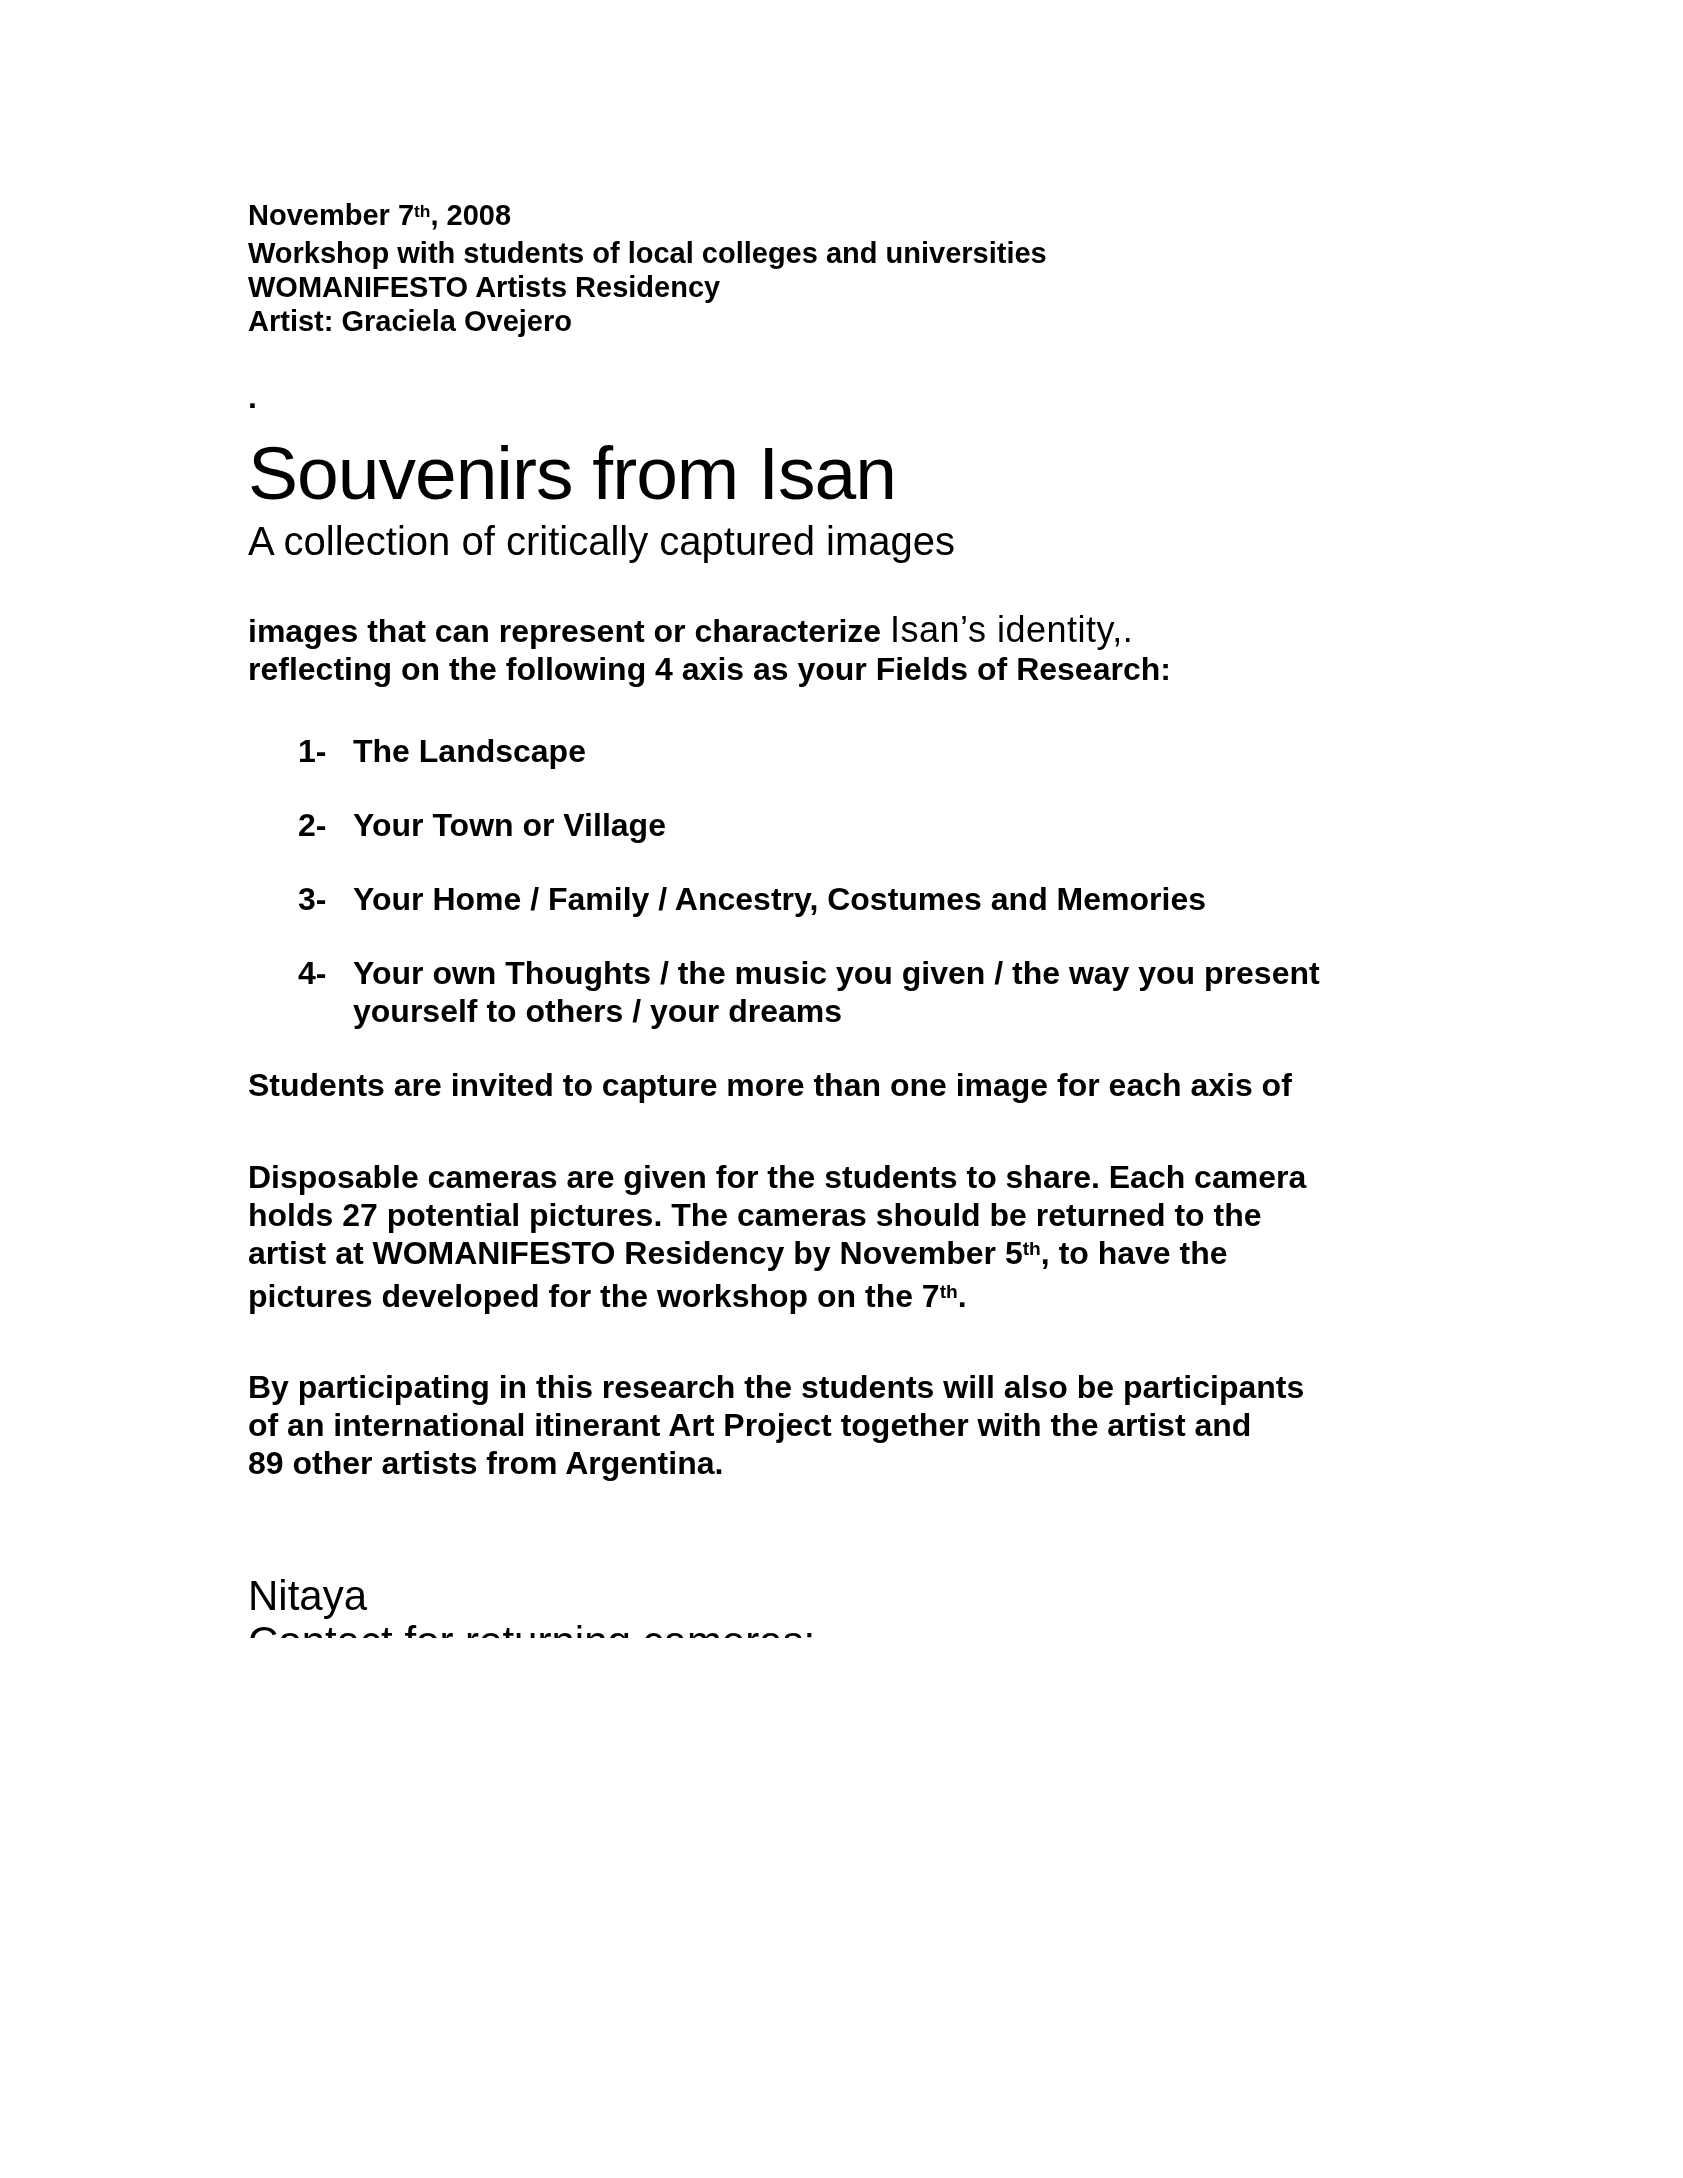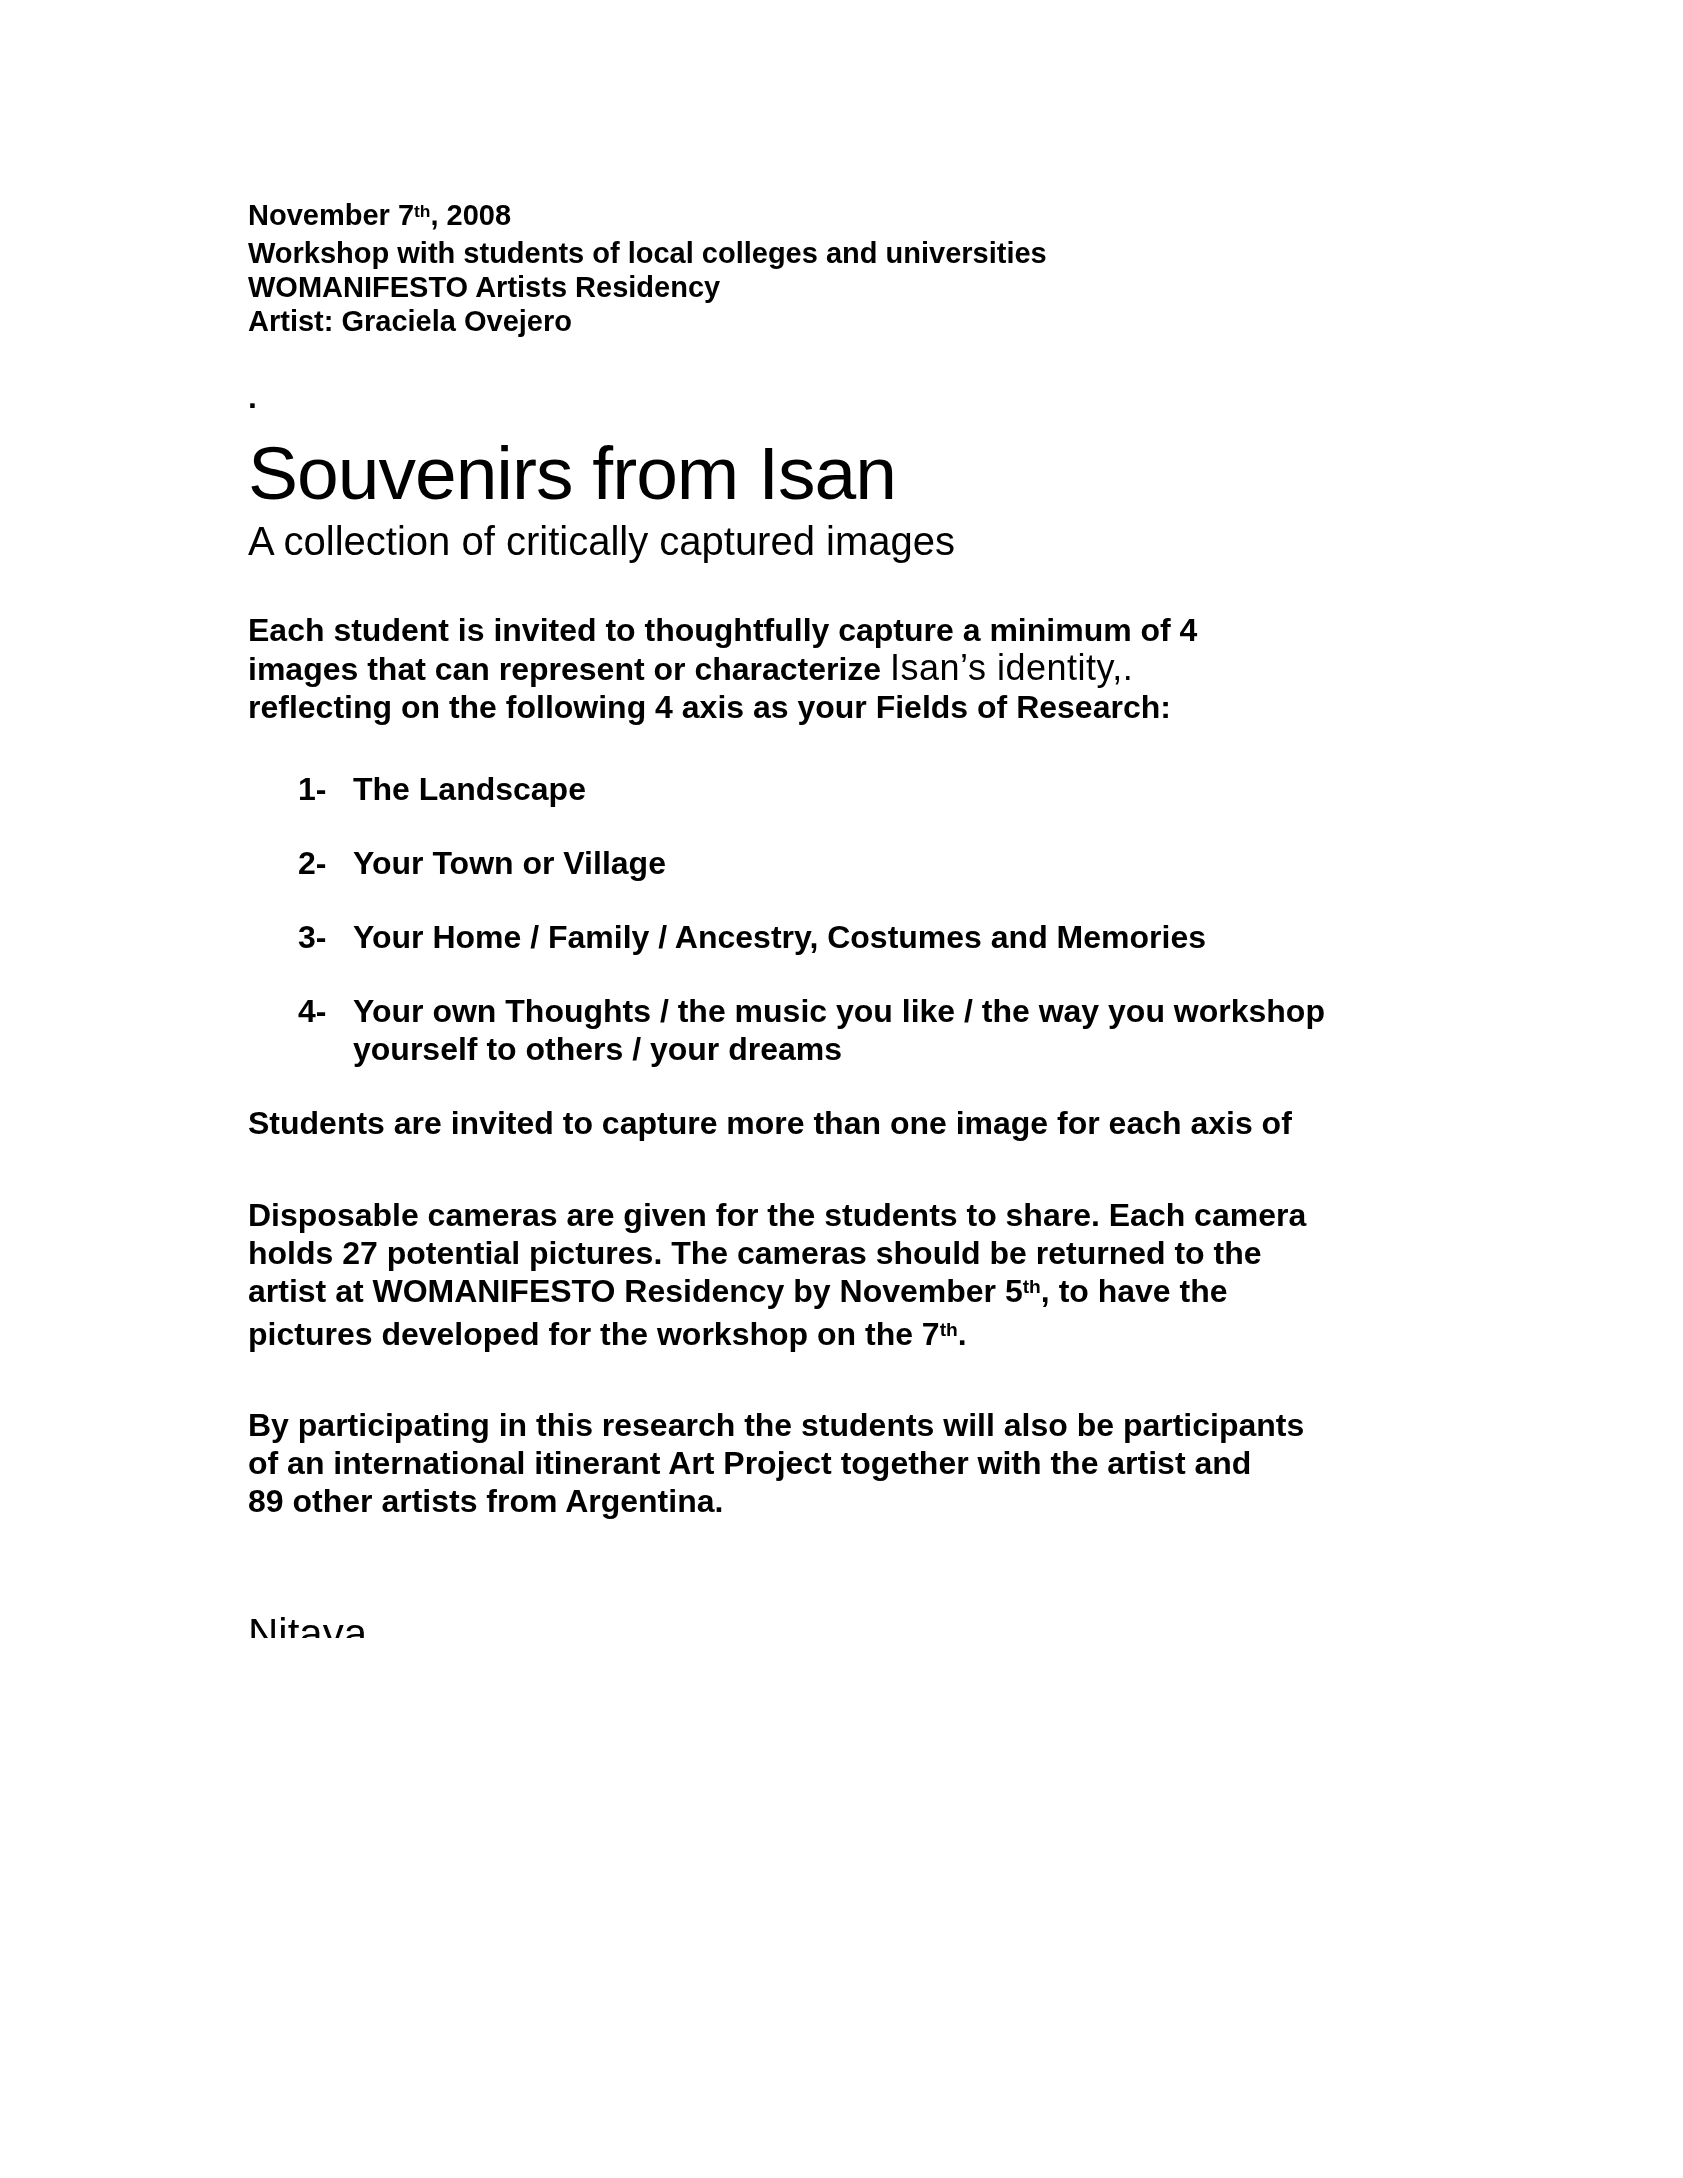--- a/index.html
+++ b/index.html
@@ -102,21 +102,20 @@
       <div class="line"><span>Artist: Graciela Ovejero</span></div>
     </div>
 
   <div class="dot-line">.</div>
 
   <div class="doc-title">Souvenirs from Isan</div>
 
   <div class="doc-subtitle">A collection of critically captured images</div>
 
   <div class="para para-intro">
-      <div class="line"><span>Each student is invited to thoughtfully capture a minimum of 4</span></div>
       <div class="line"><span>images that can represent or characterize </span><span class="big">Isan’s identity,.</span></div>
       <div class="line"><span>reflecting on the following 4 axis as your Fields of Research:</span></div>
     </div>
 
   <div class="research-list">
       <div class="list-item">
         <span class="num">1-</span>
         <div class="text">
           <div class="line">The Landscape</div>
         </div>
@@ -129,21 +128,21 @@
       </div>
       <div class="list-item">
         <span class="num">3-</span>
         <div class="text">
           <div class="line">Your Home / Family / Ancestry, Costumes and Memories</div>
         </div>
       </div>
       <div class="list-item">
         <span class="num">4-</span>
         <div class="text">
-          <div class="line">Your own Thoughts / the music you like / the way you workshop</div>
+          <div class="line">Your own Thoughts / the music you given / the way you present</div>
           <div class="line">yourself to others / your dreams</div>
         </div>
       </div>
     </div>
 
   <div class="para para-students">
       <div class="line"><span>Students are invited to capture more than one image for each axis of</span></div>
     </div>
 
   <div class="para para-cameras">

